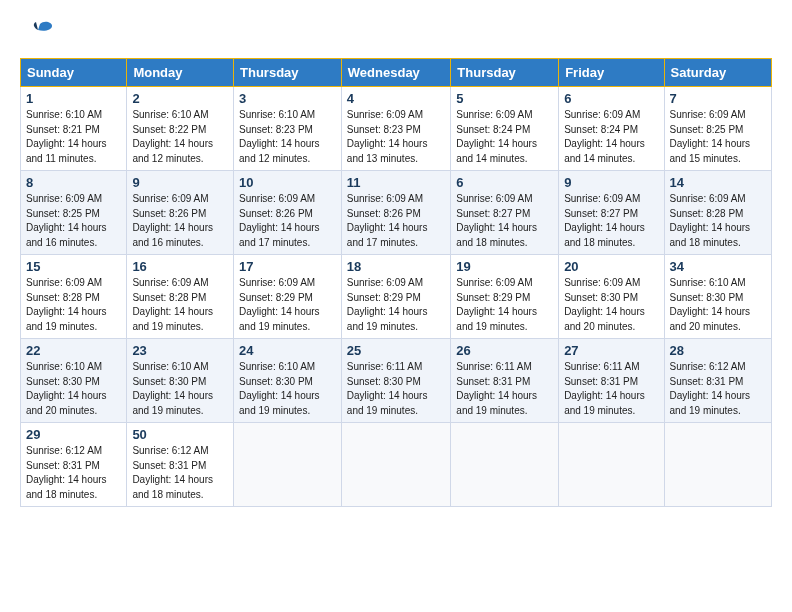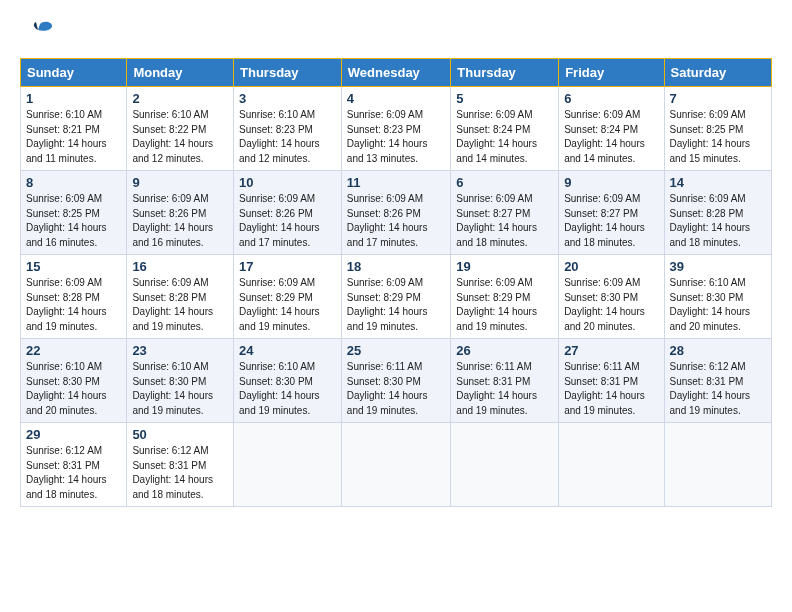--- a/index.html
+++ b/index.html
@@ -156,21 +156,21 @@
           <td><span class="day-num">16</span>
 <span class="day-info">Sunrise: 6:09 AM<br>Sunset: 8:28 PM<br>Daylight: 14 hours<br>and 19 minutes.</span></td>
           <td><span class="day-num">17</span>
 <span class="day-info">Sunrise: 6:09 AM<br>Sunset: 8:29 PM<br>Daylight: 14 hours<br>and 19 minutes.</span></td>
           <td><span class="day-num">18</span>
 <span class="day-info">Sunrise: 6:09 AM<br>Sunset: 8:29 PM<br>Daylight: 14 hours<br>and 19 minutes.</span></td>
           <td><span class="day-num">19</span>
 <span class="day-info">Sunrise: 6:09 AM<br>Sunset: 8:29 PM<br>Daylight: 14 hours<br>and 19 minutes.</span></td>
           <td><span class="day-num">20</span>
 <span class="day-info">Sunrise: 6:09 AM<br>Sunset: 8:30 PM<br>Daylight: 14 hours<br>and 20 minutes.</span></td>
-          <td><span class="day-num">39</span>
+          <td><span class="day-num">34</span>
 <span class="day-info">Sunrise: 6:10 AM<br>Sunset: 8:30 PM<br>Daylight: 14 hours<br>and 20 minutes.</span></td>
         </tr>
         <tr>
           <td><span class="day-num">22</span>
 <span class="day-info">Sunrise: 6:10 AM<br>Sunset: 8:30 PM<br>Daylight: 14 hours<br>and 20 minutes.</span></td>
           <td><span class="day-num">23</span>
 <span class="day-info">Sunrise: 6:10 AM<br>Sunset: 8:30 PM<br>Daylight: 14 hours<br>and 19 minutes.</span></td>
           <td><span class="day-num">24</span>
 <span class="day-info">Sunrise: 6:10 AM<br>Sunset: 8:30 PM<br>Daylight: 14 hours<br>and 19 minutes.</span></td>
           <td><span class="day-num">25</span>

